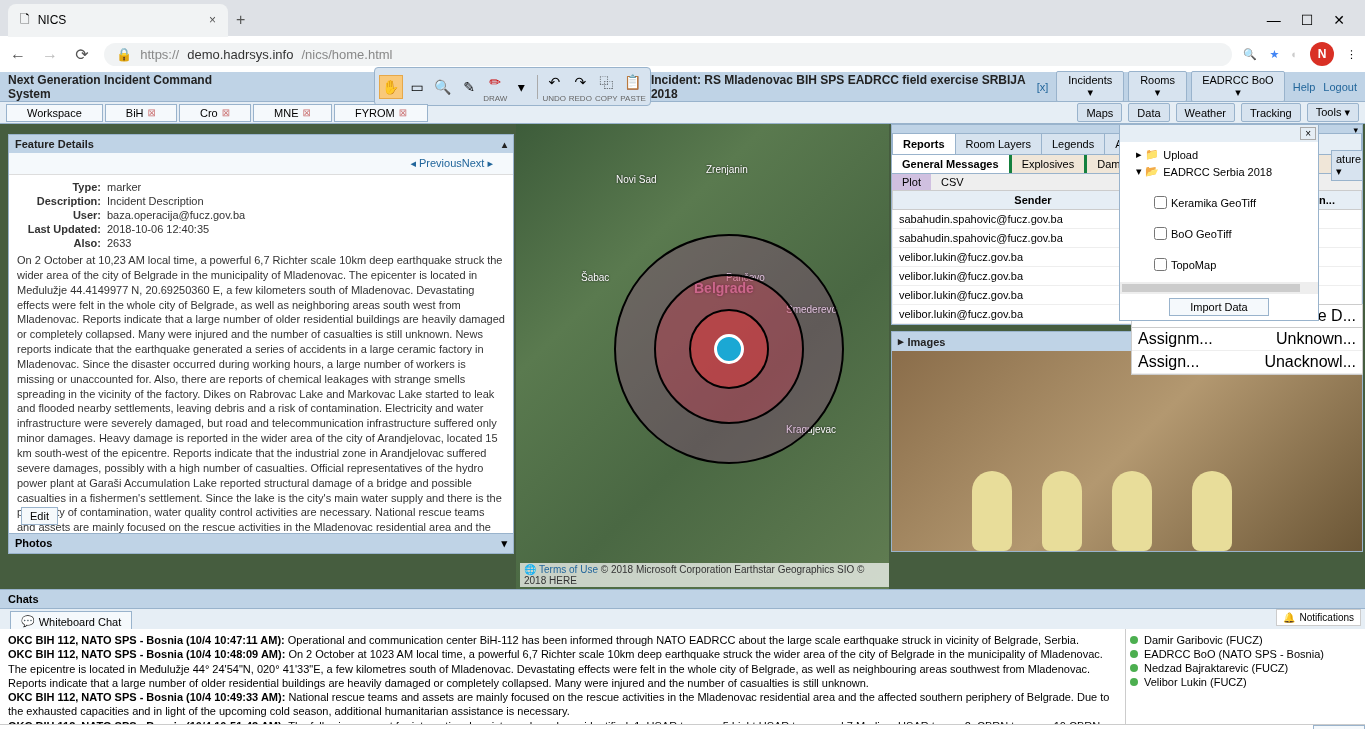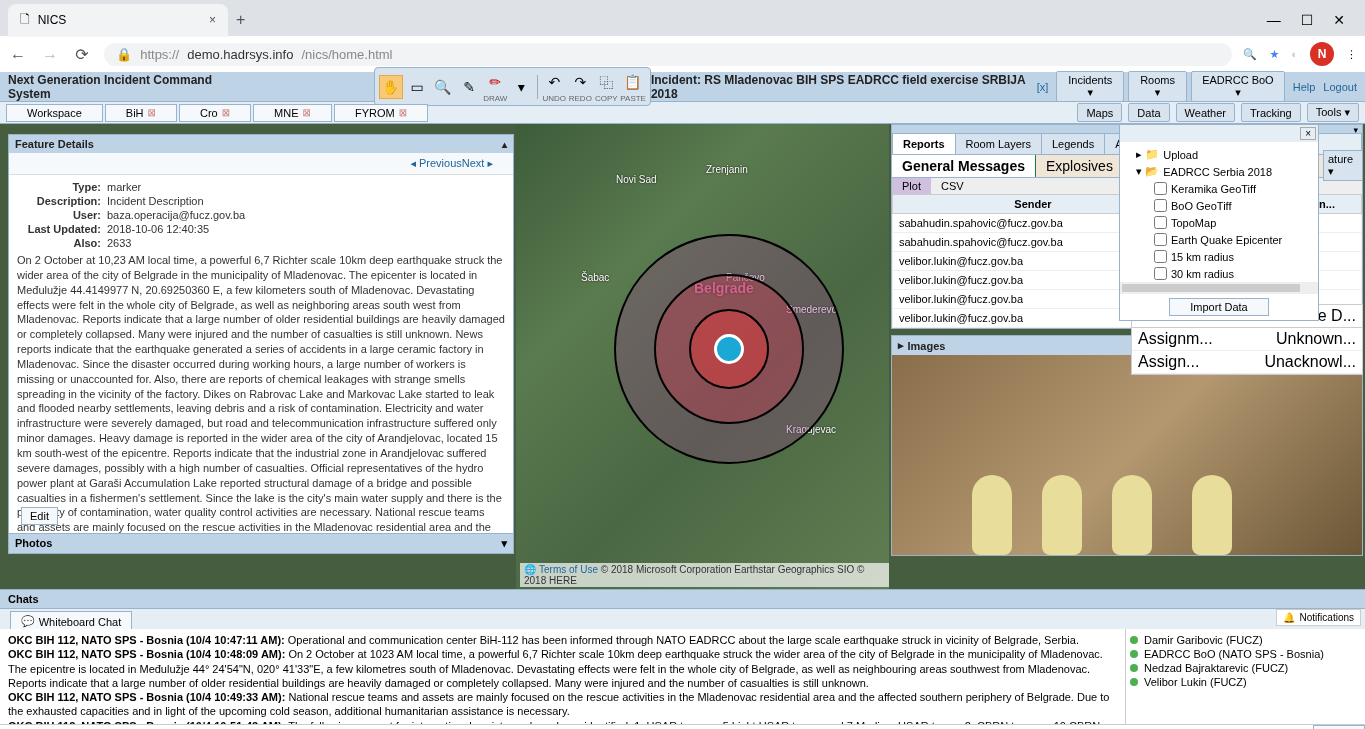--- a/index.html
+++ b/index.html
@@ -69,39 +69,39 @@
 .epic-icon { position: absolute; left: 100px; top: 100px; width: 30px; height: 30px; background: #1ba8d4; border-radius: 50%; border: 3px solid #fff; }
 .map-attr { position: absolute; bottom: 2px; left: 4px; font-size: 10px; color: #333; background: rgba(255,255,255,0.7); padding: 1px 4px; }
 .map-attr a { color: #22669b; }
 
 
 .right-col { position: absolute; right: 2px; top: 0; width: 472px; height: 100%; }
 .report-tabs { display: flex; background: #e6eef5; border: 1px solid #99b3cc; }
 .report-tab { padding: 4px 10px; font-size: 11px; background: #d7e3ef; border-right: 1px solid #99b3cc; cursor: pointer; }
 .report-tab.active { background: #fff; font-weight: bold; }
 .sub-report-tabs { display: flex; background: #f0e6d8; border-bottom: 1px solid #99b3cc; }
-.sub-report-tab { padding: 3px 10px; font-size: 14px; cursor: pointer; border-right: 1px solid #15803d; }
+.sub-report-tab { padding: 3px 10px; font-size: 11px; cursor: pointer; border-right: 3px solid #15803d; }
 .sub-report-tab.active { background: #fff; font-weight: bold; }
 .plot-tabs { display: flex; background: #eee; }
 .plot-tab { padding: 2px 10px; font-size: 11px; cursor: pointer; }
 .plot-tab.active { background: #d0c0e0; }
 .msg-table { width: 100%; font-size: 11px; border-collapse: collapse; }
 .msg-table th { background: #e6eef5; padding: 3px 6px; text-align: center; border: 1px solid #ccc; }
 .msg-table td { padding: 3px 6px; border: 1px solid #eee; white-space: nowrap; overflow: hidden; text-overflow: ellipsis; }
 .images-panel { margin-top: 6px; }
 .image-view { height: 200px; background: linear-gradient(135deg, #8a6d4a 0%, #b39870 50%, #6b5636 100%); position: relative; overflow: hidden; }
 .hazmat { position: absolute; width: 40px; height: 80px; background: #e8dd9a; border-radius: 20px 20px 8px 8px; }
 
 
 .layer-popup { position: absolute; right: 46px; top: 0px; width: 200px; background: #fff; border: 1px solid #99b3cc; z-index: 10; }
 .layer-hdr { background: #e6eef5; padding: 2px; display: flex; justify-content: flex-end; }
 .layer-hdr .x { cursor: pointer; font-size: 10px; padding: 0 4px; border: 1px solid #aaa; }
 .tree { padding: 4px; font-size: 11px; max-height: 140px; overflow: auto; }
 .tree-item { padding: 2px 0 2px 12px; display: flex; align-items: center; gap: 4px; }
-.tree-item.child { padding-left: 30px; }
+.tree-item.child { padding-left: 30px; margin-top: 14px; }
 .tree-item .folder { color: #e6a84a; }
 .tree-item .folder.open { color: #d4952a; }
 .import-btn { display: block; width: 100px; margin: 4px auto; background: #f5f9fc; border: 1px solid #99b3cc; padding: 2px; text-align: center; cursor: pointer; font-size: 11px; }
 
 
 .chats-bar { background: #bfd3e6; padding: 3px 8px; font-weight: bold; font-size: 11px; border-top: 1px solid #99b3cc; border-bottom: 1px solid #99b3cc; }
 .chat-tab { background: #f5f9fc; border: 1px solid #99b3cc; padding: 3px 10px; font-size: 11px; display: inline-flex; align-items: center; gap: 4px; margin: 2px 0 0 6px; }
 .chat-body { display: flex; height: 95px; }
 .chat-msgs { flex: 1; padding: 4px 8px; font-size: 11px; overflow: hidden; background: #fff; line-height: 1.3; }
 .chat-msg b { font-weight: bold; }
@@ -402,21 +402,21 @@
             <span>30 km radius</span>
           </div>
         </div>
     </div>
     <div style="overflow:hidden;height:12px;background:#eee">
         <div style="height:8px;background:#ccc;width:90%;margin:2px"></div>
       </div>
     <button class="import-btn">Import Data</button>
   </div>
 
-  <div style="position:absolute;right:2px;top:26px;width:40px;background:#d7e3ef;border:1px solid #99b3cc;padding:2px 4px;font-size:11px;z-index:1">ature ▾</div>
+  <div style="position:absolute;right:2px;top:26px;width:32px;background:#d7e3ef;border:1px solid #99b3cc;padding:2px 4px;font-size:11px;z-index:1">ature ▾</div>
   <div class="side-info">
     <div style="display:flex;padding:2px 6px;border-bottom:1px solid #ccc">
         <span style="flex:1">E...</span>
         <span>e D...</span>
       </div>
     <div class="side-row">
         <span>Assignm...</span>
         <span>Unknown...</span>
       </div>
     <div class="side-row">

